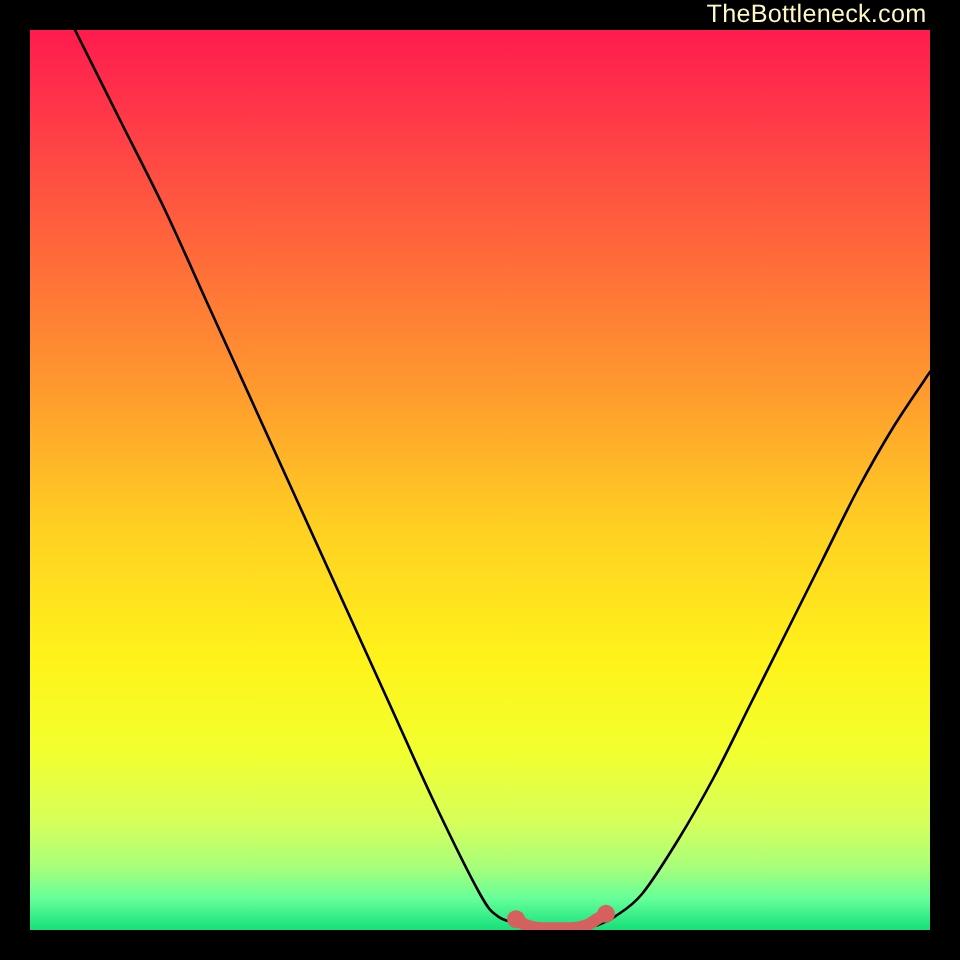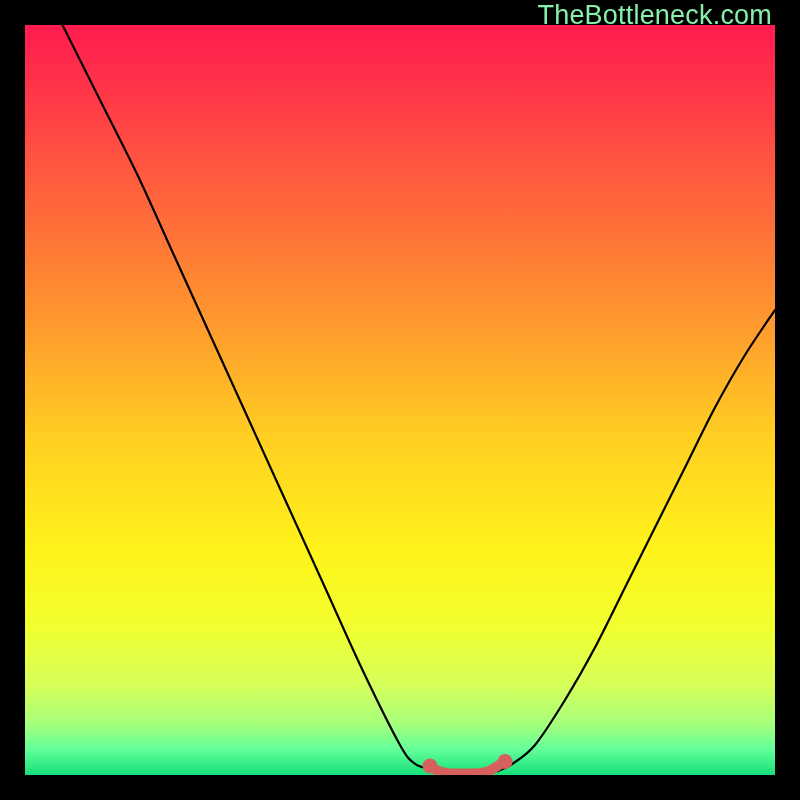--- a/index.html
+++ b/index.html
@@ -36,22 +36,22 @@
     position: absolute;
     left: 0;
     top: 0;
     width: 100%;
     height: 100%;
   }
   .watermark {
     position: absolute;
     top: 0;
     right: 28px;
-    color: #86efac;
-    font-size: 27px;
+    color: #fef9c3;
+    font-size: 21px;
     font-weight: 500;
     letter-spacing: 0.2px;
   }
 </style>
 </head>
 <body>
 
 <div class="frame">
 
   <div class="watermark">TheBottleneck.com</div>

